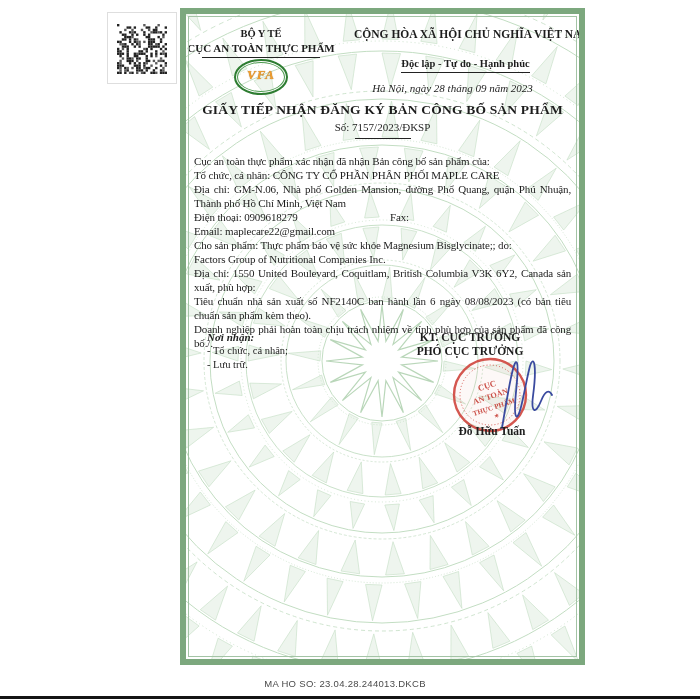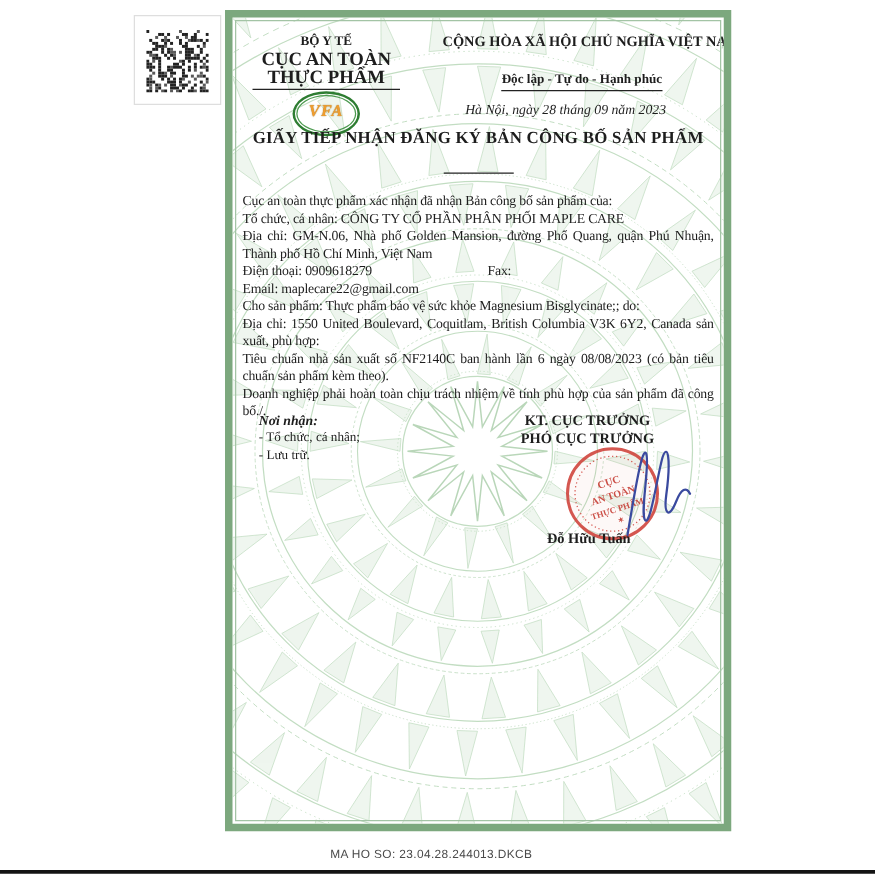--- a/index.html
+++ b/index.html
@@ -14,21 +14,21 @@
   
   .cert{position:absolute;left:180px;top:8px;width:405px;height:657px;background:#fff;
         border:6px solid #7ca87e;box-sizing:border-box;overflow:hidden;}
   .cert-inner-line{position:absolute;inset:2px;border:1px solid #a3c4a5;pointer-events:none;z-index:2;}
   #drum{position:absolute;left:0;top:0;width:393px;height:645px;opacity:.7;pointer-events:none;z-index:0;}
   .content{position:absolute;inset:0;z-index:1;padding-left:26px;}
 
   
   .hdr-left{position:absolute;left:0;top:13px;width:150px;text-align:center;line-height:14px;}
   .hdr-left .l1{font-size:10.5px;font-weight:bold;}
-  .hdr-left .l2{font-size:15px;font-weight:bold;}
+  .hdr-left .l2{font-size:11px;font-weight:bold;}
   .hdr-left .rule{width:118px;height:1px;background:#222;margin:2px auto 0;}
   .logo{position:relative;width:54px;height:36px;margin:1px auto 0;}
   .logo .e1{position:absolute;inset:0;border:2px solid #2e7d32;border-radius:50%;}
   .logo .e2{position:absolute;inset:3px;border:1px solid #4c9a4f;border-radius:50%;}
   .logo .vfa{position:absolute;left:0;right:0;top:9px;text-align:center;
              font-size:13px;font-weight:bold;font-style:italic;color:#f09d2f;
              text-shadow:0 0 1px #8b5a00;letter-spacing:1px;}
   .hdr-right{position:absolute;left:168px;top:13px;width:223px;text-align:center;line-height:14px;}
   .hdr-right .l1{font-size:11.5px;font-weight:bold;white-space:nowrap;}
   .hdr-right .l2{font-size:10.5px;font-weight:bold;display:inline-block;
@@ -49,21 +49,21 @@
   .phone-row{position:relative;}
   .phone-row .fax{position:absolute;left:52%;top:0;}
 
   
   .recipients{position:absolute;left:8px;top:316px;font-size:10.5px;line-height:14px;margin-left:13px;}
   .recipients .rt{font-weight:bold;font-style:italic;font-size:11px;}
   .sign-titles{position:absolute;left:174px;top:316px;width:220px;text-align:center;
                font-size:11.5px;font-weight:bold;line-height:14px;}
   .stamp{position:absolute;left:264px;top:341px;width:80px;height:80px;opacity:.88;}
   .signature{position:absolute;left:310px;top:334px;width:58px;height:90px;}
-  .signer-name{position:absolute;left:215px;top:411px;width:140px;text-align:center;
+  .signer-name{position:absolute;left:236px;top:411px;width:140px;text-align:center;
                font-size:11.5px;font-weight:bold;}
 
   
   .file-code{position:absolute;left:180px;top:678px;width:330px;text-align:center;
              font-family:"Liberation Sans", sans-serif;font-size:9.5px;color:#4a4a4a;
              letter-spacing:.3px;}
   .bottom-bar{position:absolute;left:0;top:696px;width:700px;height:3px;background:#141414;}
 
   .stamp text{font-family:"Liberation Serif", serif;font-weight:bold;fill:#c4372e;}
 </style>
@@ -325,32 +325,34 @@
         </div>
       </div>
 
       <div class="hdr-right">
         <div class="l1">CỘNG HÒA XÃ HỘI CHỦ NGHĨA VIỆT NAM</div><br>
         <span class="l2">Độc lập - Tự do - Hạnh phúc</span>
         <div class="date">Hà Nội, ngày 28 tháng 09 năm 2023</div>
       </div>
 
       <div class="title">GIẤY TIẾP NHẬN ĐĂNG KÝ BẢN CÔNG BỐ SẢN PHẨM</div>
+      <div class="doc-no">Số: 7157/2023/ĐKSP</div>
       <div class="no-rule"></div>
 
       <div class="body">
         <p>Cục an toàn thực phẩm xác nhận đã nhận Bản công bố sản phẩm của:</p>
         <p>Tổ chức, cá nhân: CÔNG TY CỔ PHẦN PHÂN PHỐI MAPLE CARE</p>
         <p>Địa chỉ: GM-N.06, Nhà phố Golden Mansion, đường Phổ Quang, quận Phú Nhuận, Thành phố Hồ Chí Minh, Việt Nam</p>
         <p class="phone-row">
           <span>Điện thoại: 0909618279</span>
           <span class="fax">Fax:</span>
         </p>
         <p>Email: maplecare22@gmail.com</p>
         <p>Cho sản phẩm: Thực phẩm bảo vệ sức khỏe Magnesium Bisglycinate;; do:</p>
+        <p>Factors Group of Nutritional Companies Inc.</p>
         <p>Địa chỉ: 1550 United Boulevard, Coquitlam, British Columbia V3K 6Y2, Canada sản xuất, phù hợp:</p>
         <p>Tiêu chuẩn nhà sản xuất số NF2140C ban hành lần 6 ngày 08/08/2023 (có bản tiêu chuẩn sản phẩm kèm theo).</p>
         <p>Doanh nghiệp phải hoàn toàn chịu trách nhiệm về tính phù hợp của sản phẩm đã công bố./.</p>
       </div>
 
       <div class="recipients">
         <div class="rt">Nơi nhận:</div>
         <div>- Tổ chức, cá nhân;</div>
         <div>- Lưu trữ.</div>
       </div>

